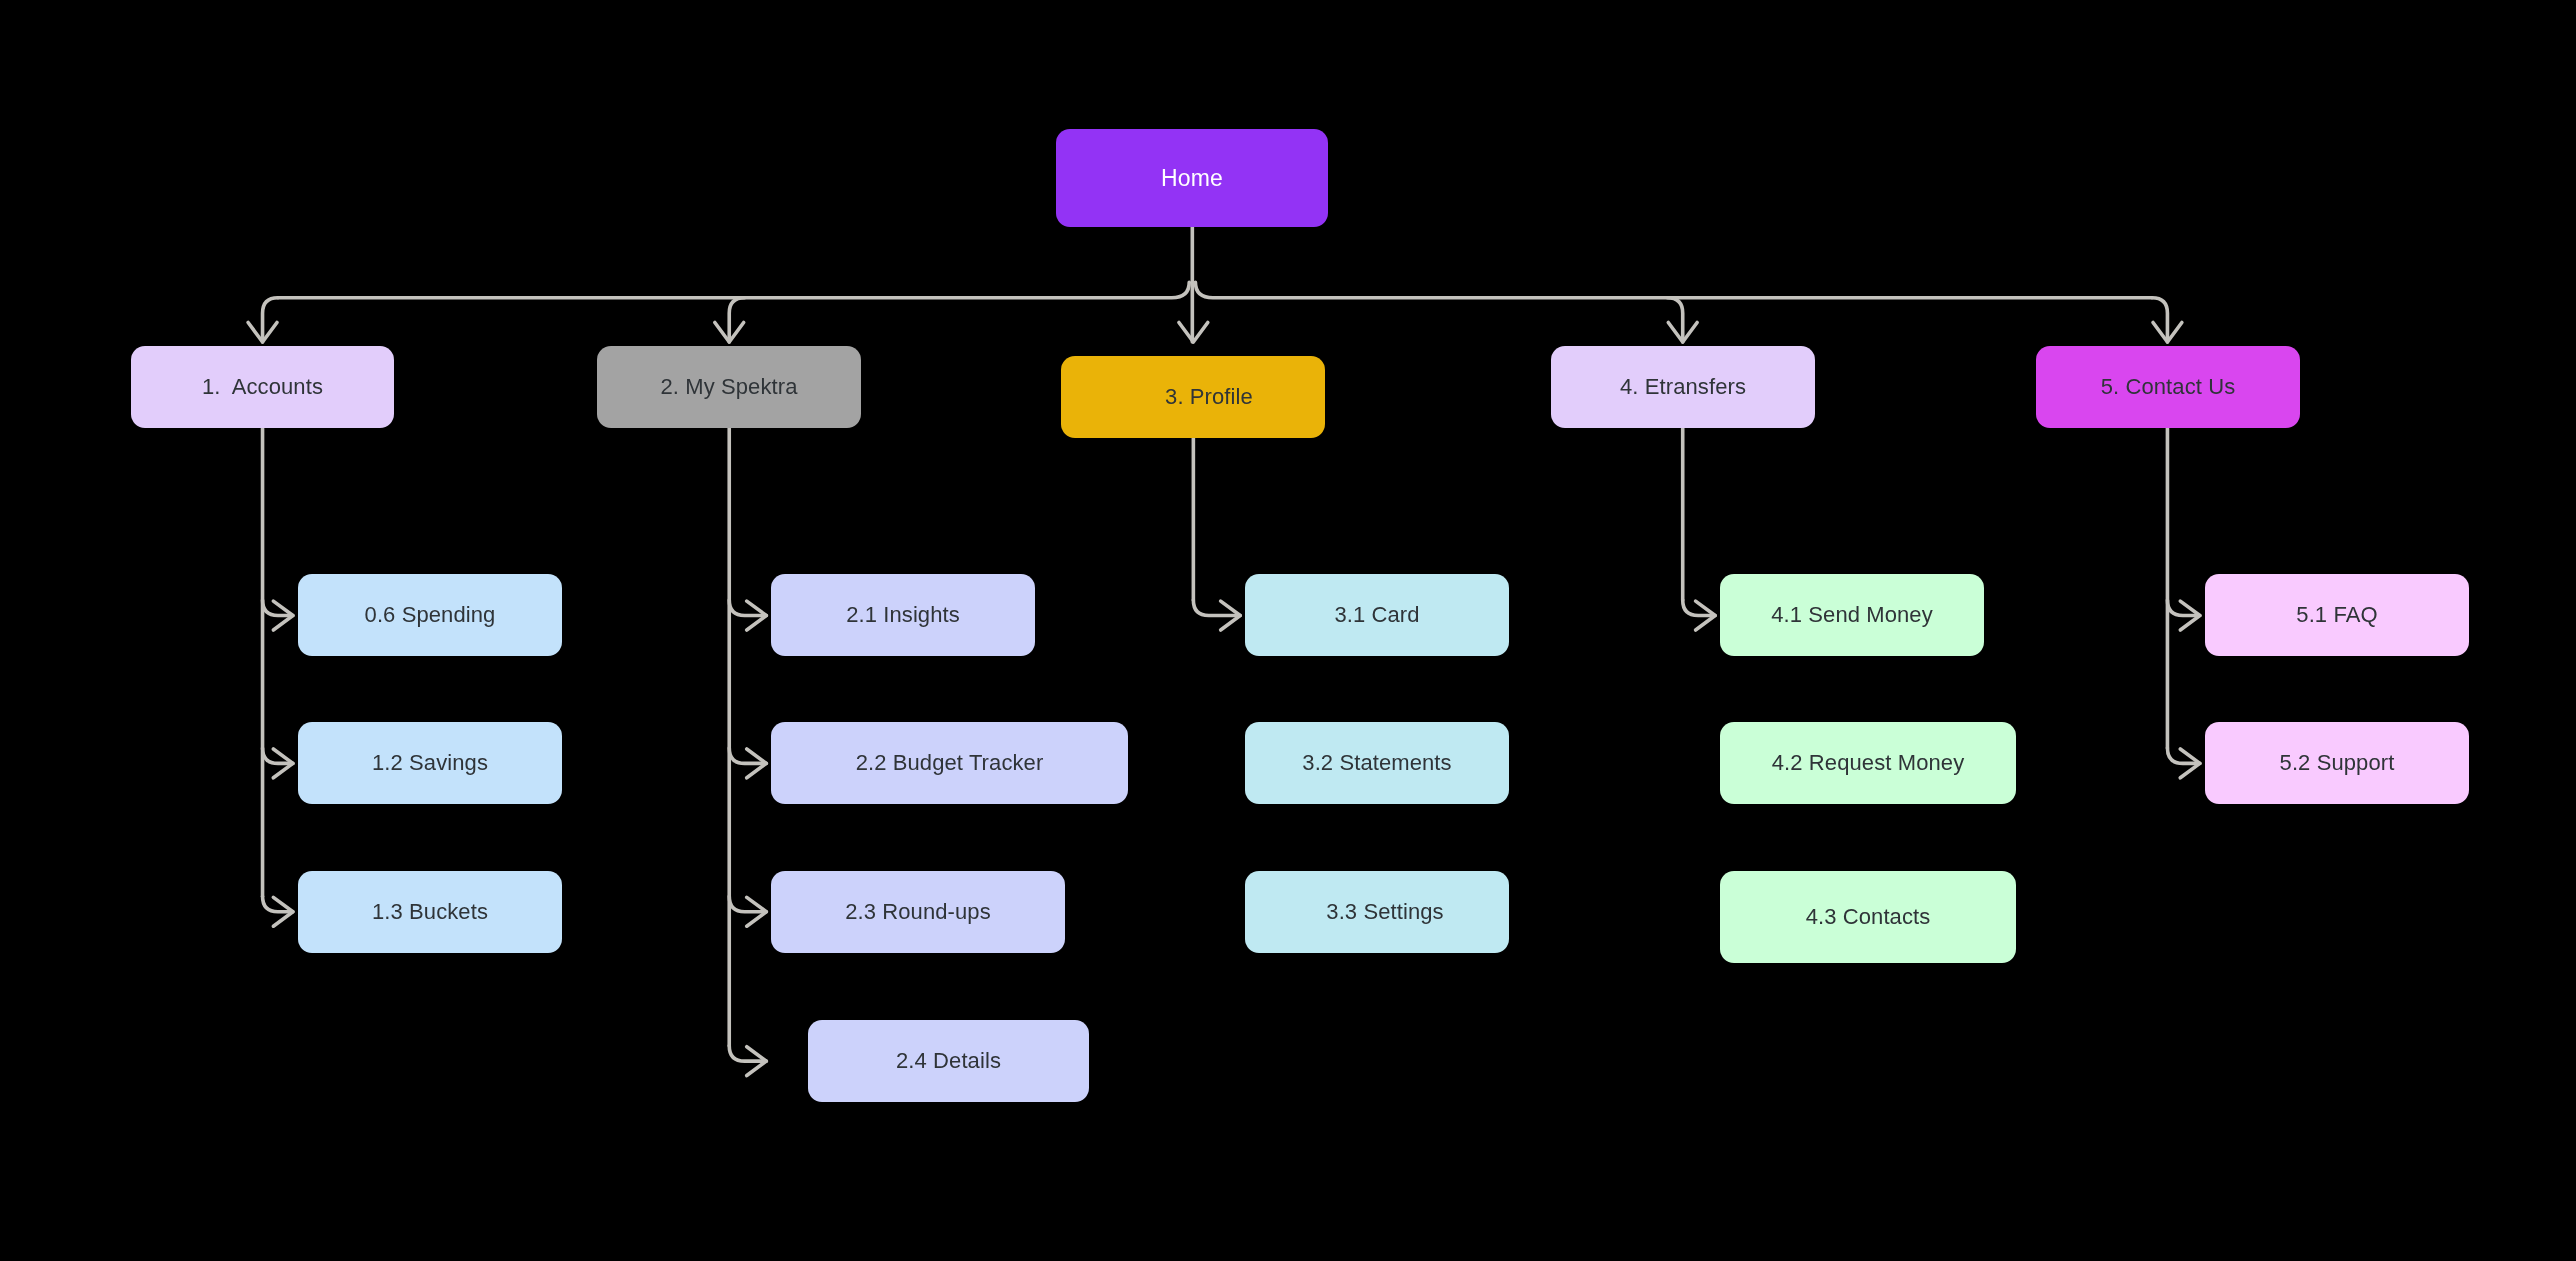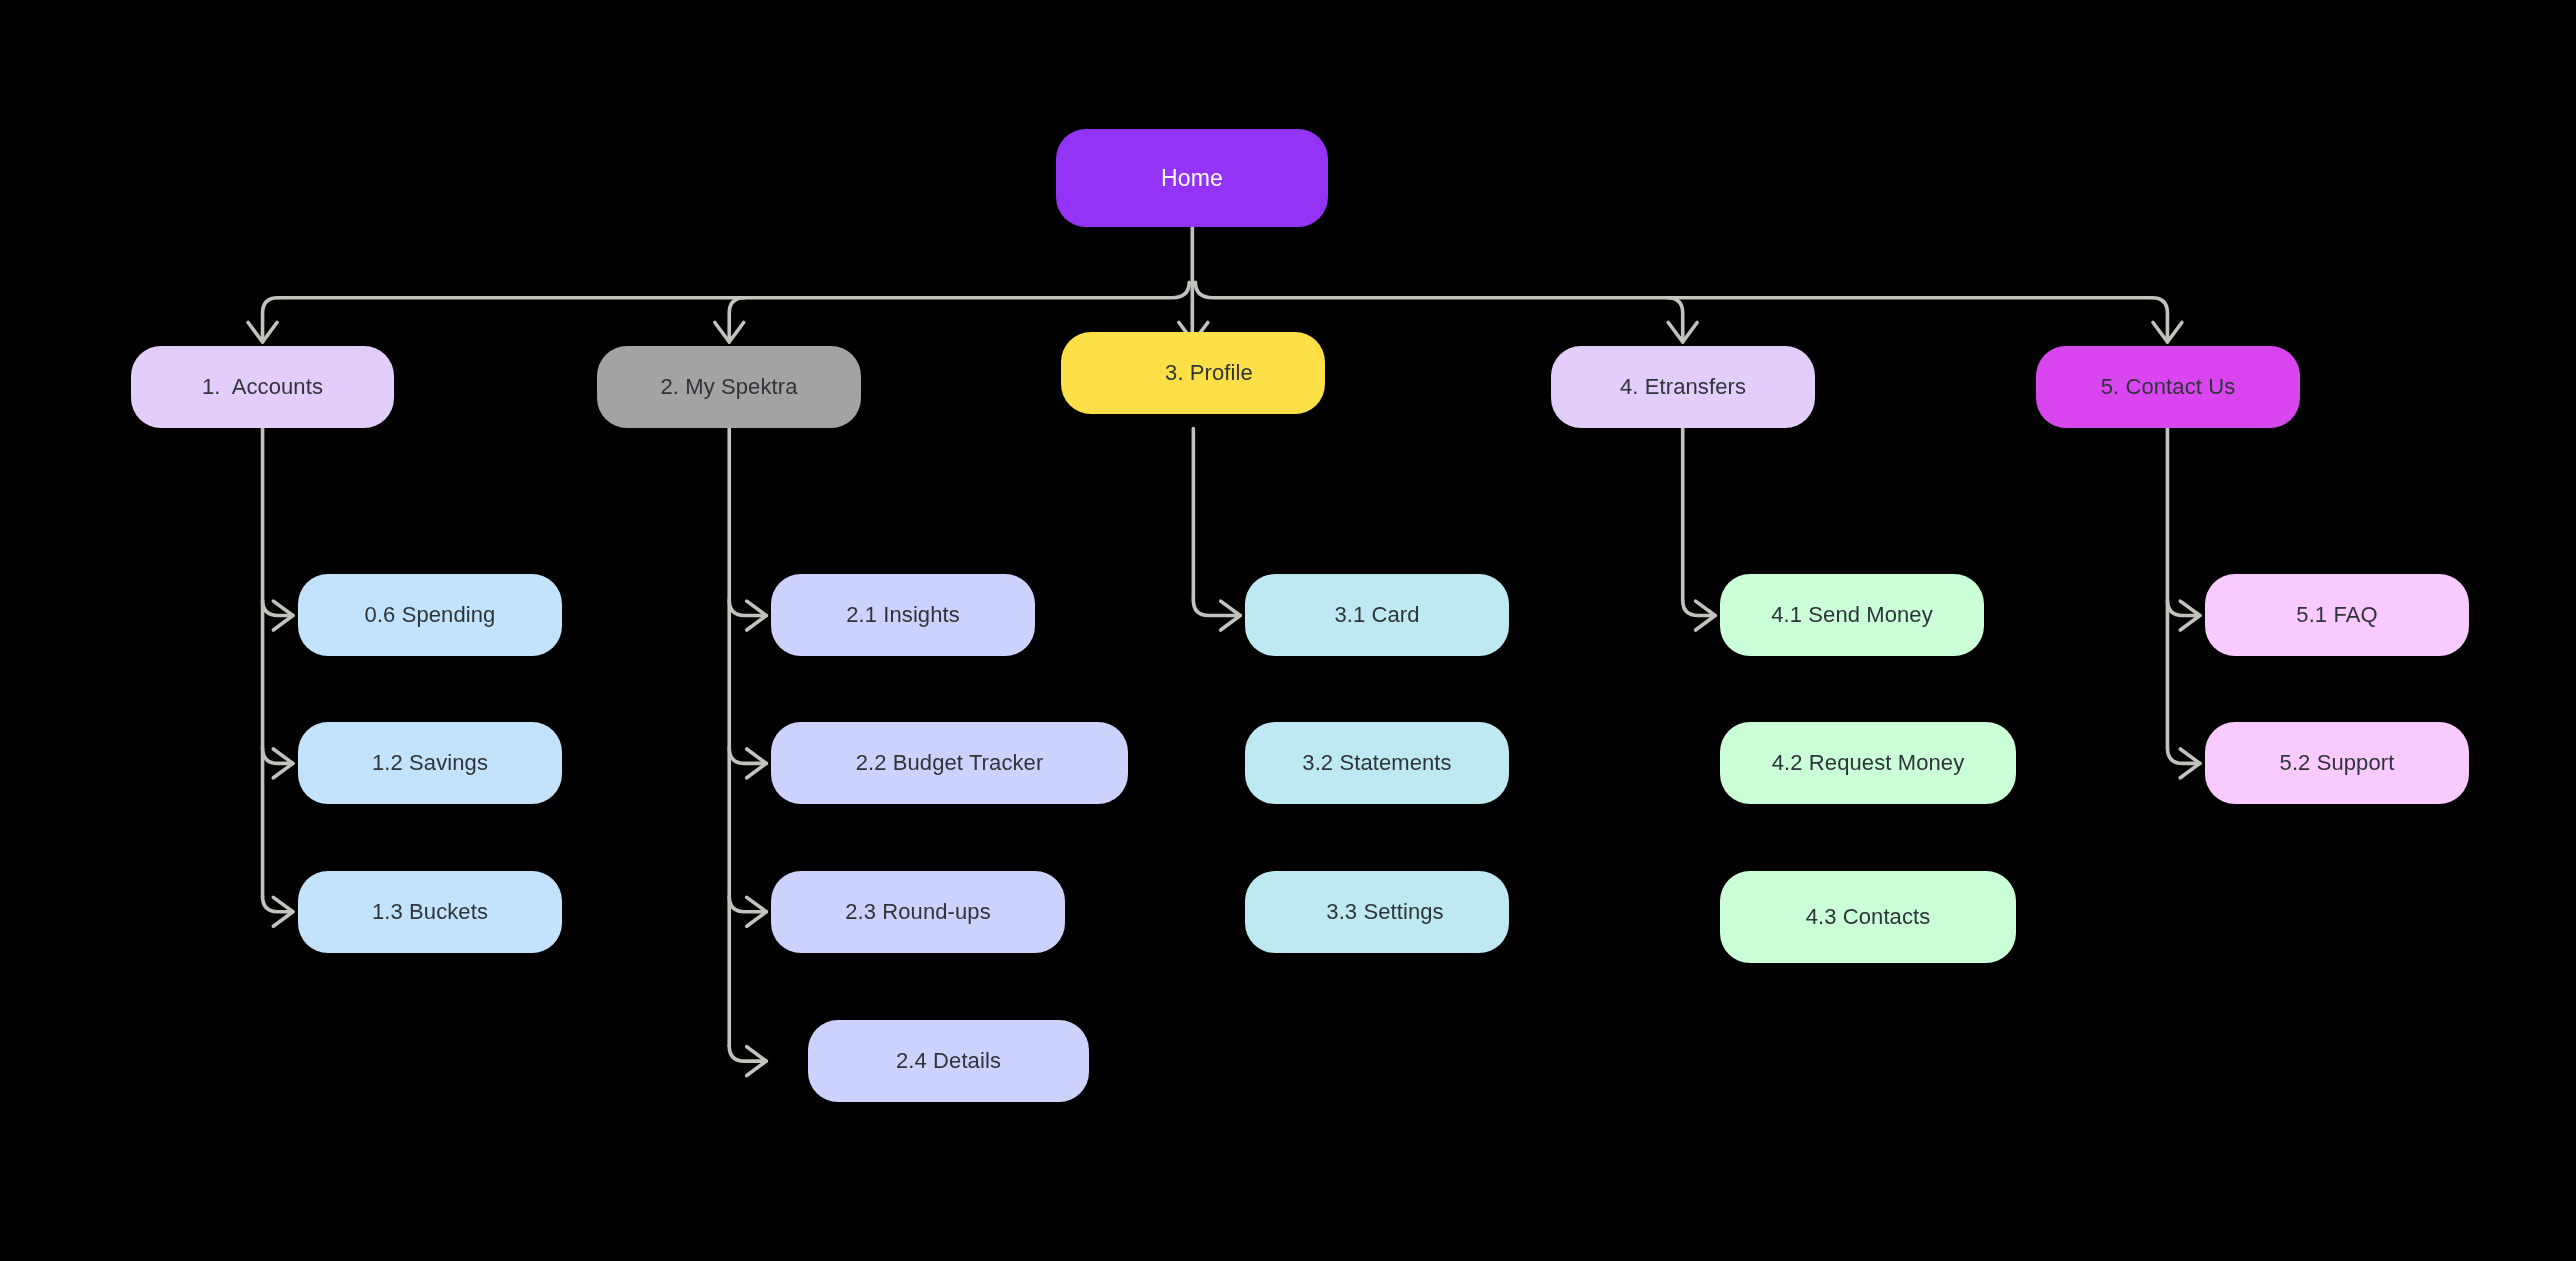--- a/index.html
+++ b/index.html
@@ -1,21 +1,21 @@
 <!DOCTYPE html>
 <html style="font-size:8.2px"><head>
 <meta charset="utf-8">
 <style>
   html,body{margin:0;padding:0;background:#000;}
   body{width:2601px;height:1261px;position:relative;overflow:hidden;
        font-family:"Liberation Sans","DejaVu Sans",sans-serif;}
   #canvas{position:absolute;inset:0;width:2601px;height:1261px;}
   svg.wires{position:absolute;left:0;top:0;width:2601px;height:1261px;pointer-events:none;}
   .node{position:absolute;display:flex;align-items:center;justify-content:center;
-        border-radius:30px;box-sizing:border-box;text-align:center;
+        border-radius:14px;box-sizing:border-box;text-align:center;
         line-height:1.15;letter-spacing:0.1px;}
   .node span{display:block;white-space:pre;}
   .lvl1{font-size:23px;color:#ffffff;font-weight:400;}
   .lvl2{font-size:22px;color:#2f3438;font-weight:400;}
   .lvl3{font-size:22px;color:#2f3438;font-weight:400;}
 </style>
 </head>
 <body>
 
 <div id="canvas">
@@ -84,21 +84,21 @@
       </div>
       <div class="node lvl3" style="left: 771px; top: 722px; width: 357px; height: 82px; background: rgb(204, 210, 251);">
         <span>2.2 Budget Tracker</span>
       </div>
       <div class="node lvl3" style="left: 771px; top: 871px; width: 294px; height: 82px; background: rgb(204, 210, 251);">
         <span>2.3 Round-ups</span>
       </div>
       <div class="node lvl3" style="left: 771px; top: 1020px; width: 281px; height: 82px; background: rgb(204, 210, 251); margin-left: 37px;">
         <span>2.4 Details</span>
       </div>
-      <div class="node lvl2" style="left: 1061px; top: 332px; width: 264px; height: 82px; background: #fde047; padding-left: 32px;">
+      <div class="node lvl2" style="left: 1061px; top: 356px; width: 264px; height: 82px; background: #eab308; padding-left: 32px;">
         <span>3. Profile</span>
       </div>
       <div class="node lvl3" style="left: 1245px; top: 574px; width: 264px; height: 82px; background: rgb(191, 233, 242);">
         <span>3.1 Card</span>
       </div>
       <div class="node lvl3" style="left: 1245px; top: 722px; width: 264px; height: 82px; background: rgb(191, 233, 242);">
         <span>3.2 Statements</span>
       </div>
       <div class="node lvl3" style="left: 1245px; top: 871px; width: 264px; height: 82px; background: rgb(191, 233, 242); padding-left: 16px;">
         <span>3.3 Settings</span>

